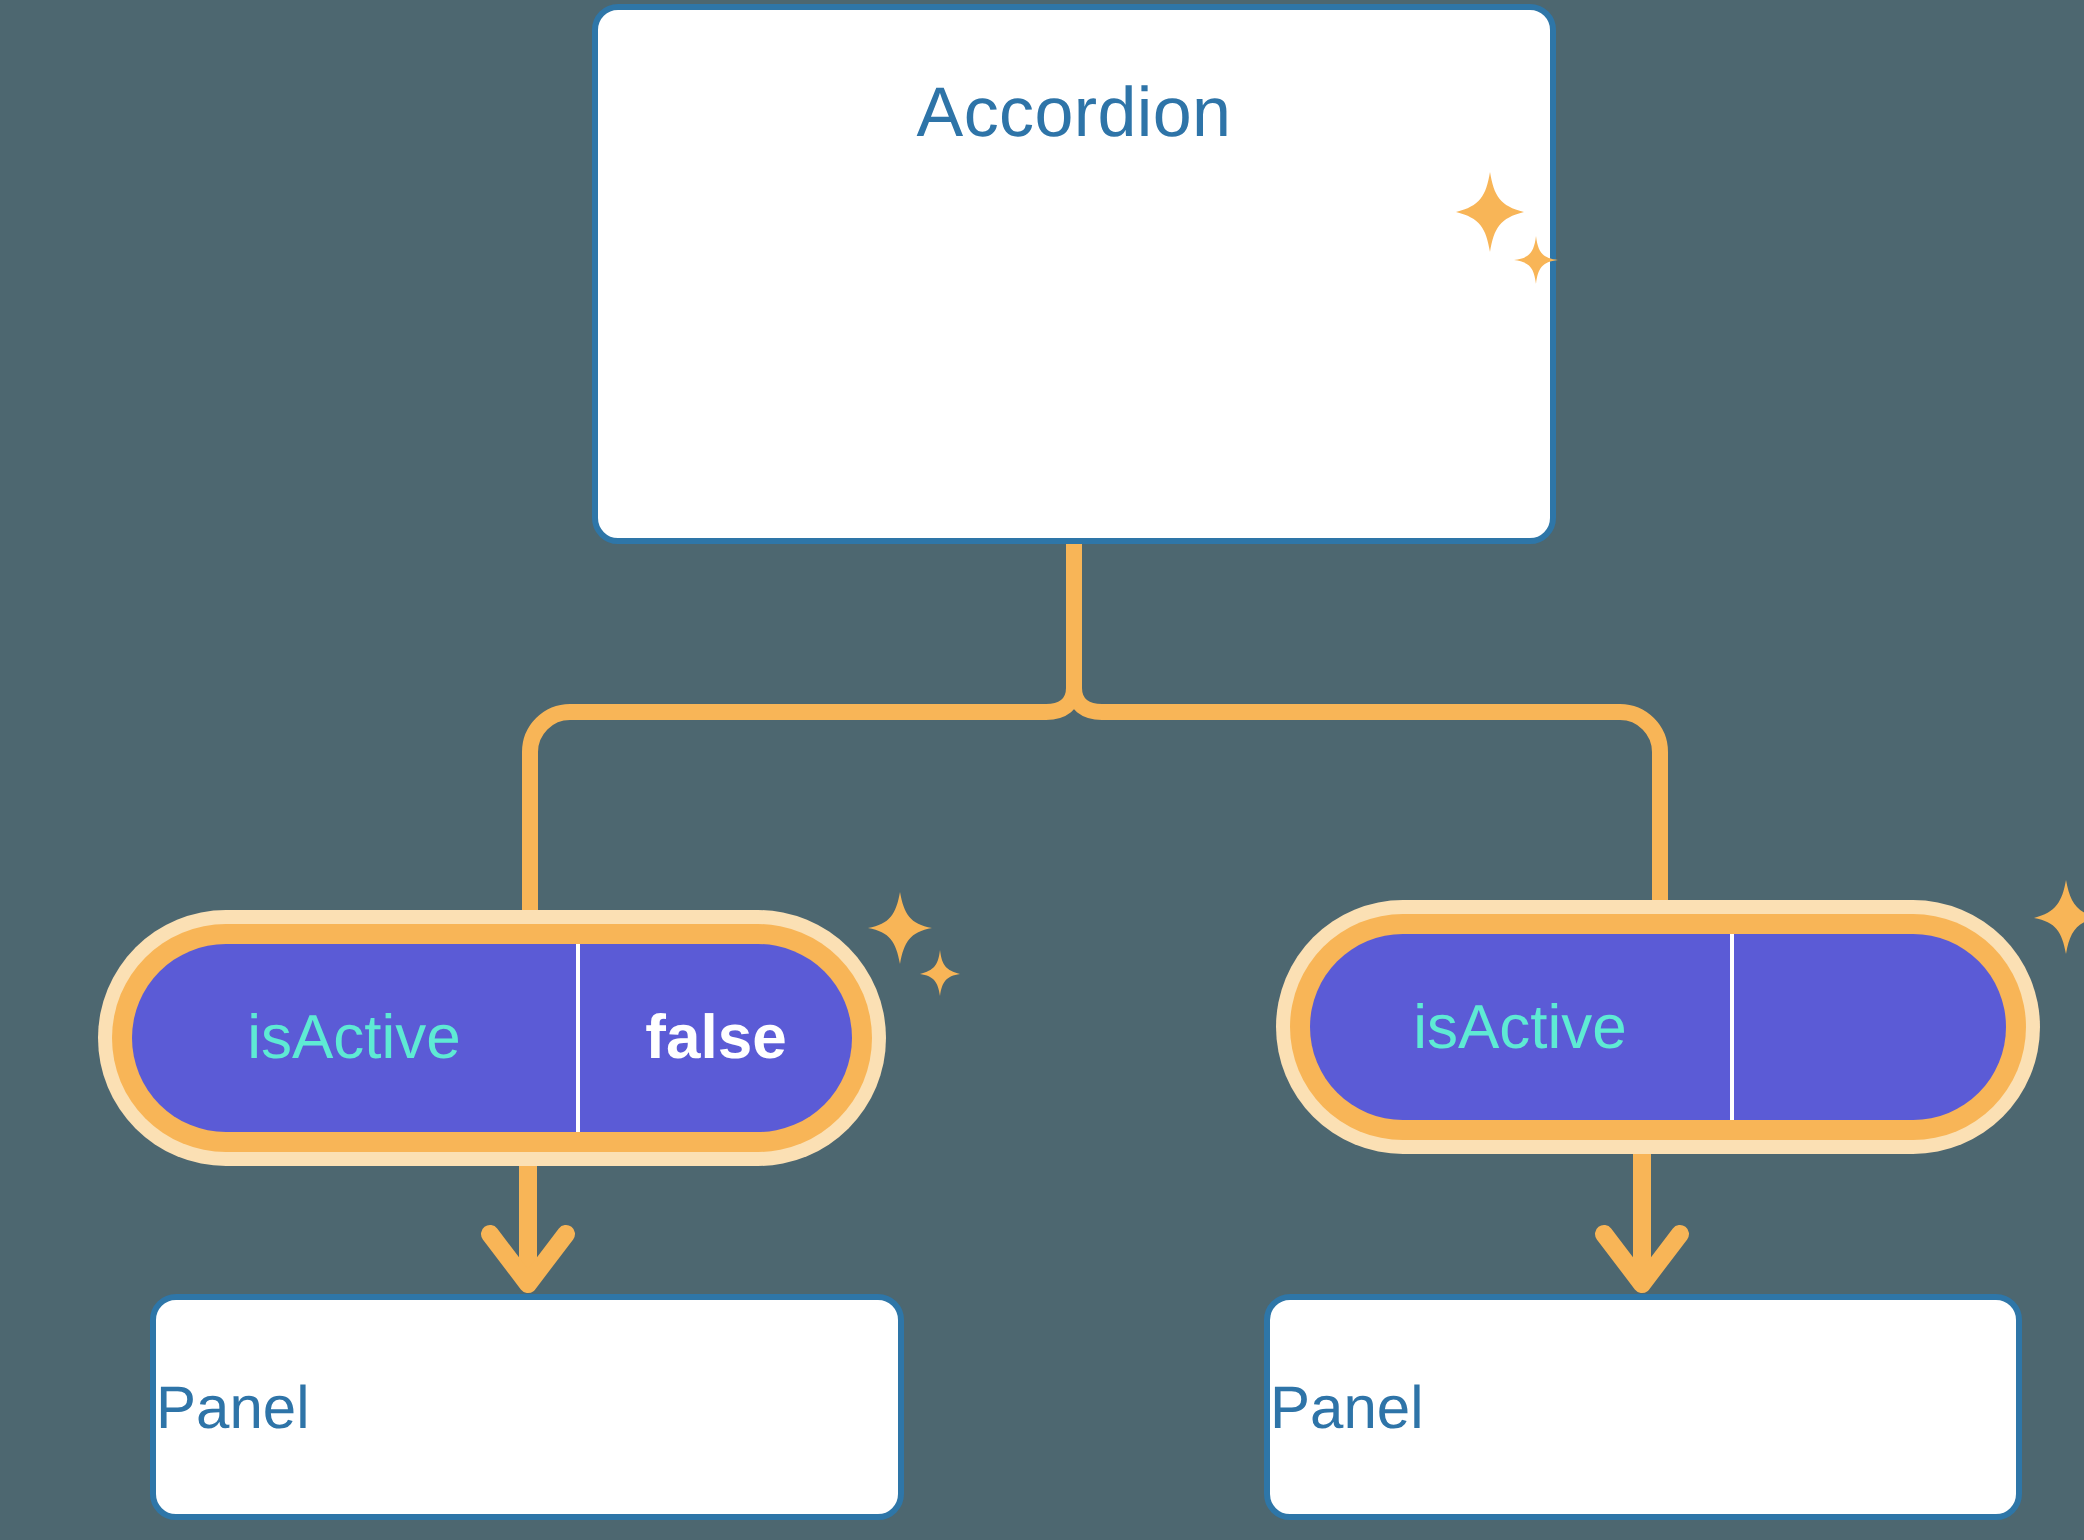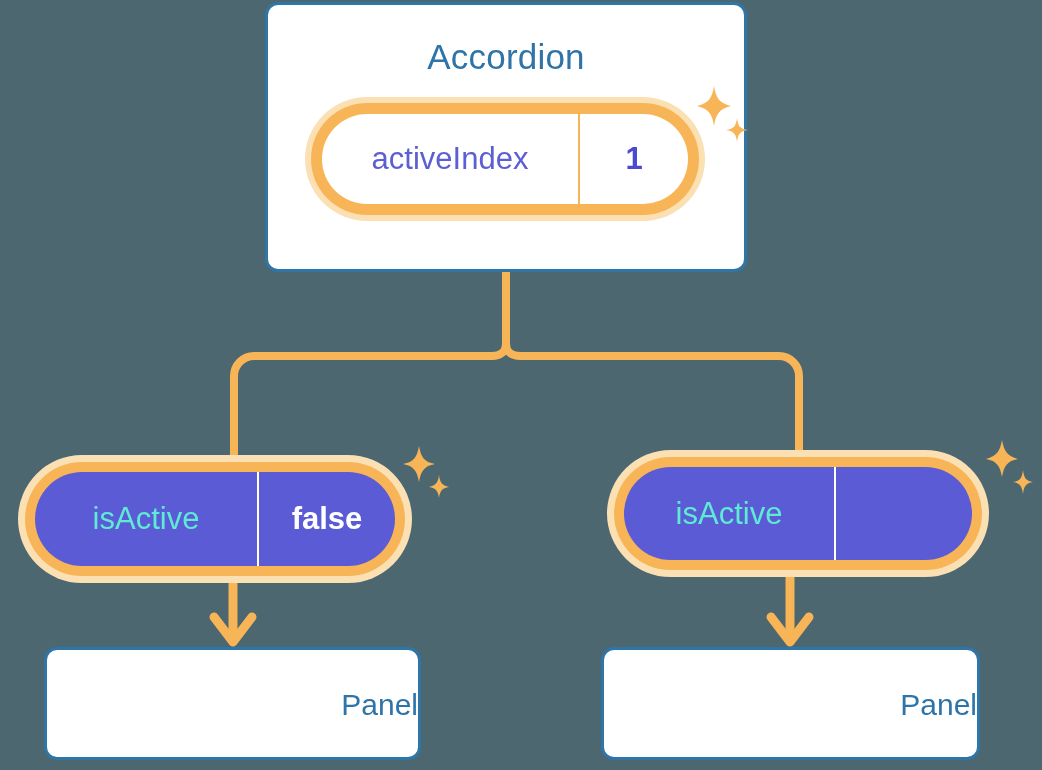--- a/index.html
+++ b/index.html
@@ -10,20 +10,21 @@
     width: 1042px;
     height: 770px;
     background: #4d6770;
     font-family: "Liberation Sans", sans-serif;
     overflow: hidden;
   }
   #stage {
     position: relative;
     width: 848px;
     height: 770px;
+    margin-left: 31px;
   }
 
   
   #wires {
     position: absolute;
     left: 0;
     top: 0;
     width: 1042px;
     height: 770px;
     pointer-events: none;
@@ -67,21 +68,21 @@
     left: 601px;
     top: 647px;
     width: 379px;
     height: 113px;
   }
   .panel-label {
     position: absolute;
     left: 0;
     right: 0;
     top: 37px;
-    text-align: right;
+    text-align: left;
     color: #2e74a8;
     font-size: 30px;
     font-weight: 400;
     line-height: 36px;
   }
 
   
   .pill {
     position: absolute;
     box-sizing: border-box;
@@ -210,28 +211,20 @@
     <path d="M214,617 L233,642 L252,617" stroke="#f8b557" stroke-width="9" stroke-linecap="round" stroke-linejoin="round" fill="none"></path>
 
     <path d="M790,577 L790,641" stroke="#f8b557" stroke-width="9" stroke-linecap="butt"></path>
     <path d="M771,617 L790,642 L809,617" stroke="#f8b557" stroke-width="9" stroke-linecap="round" stroke-linejoin="round" fill="none"></path>
   </svg>
 
   <div class="card" id="accordion-card">
     <div class="card-title">Accordion</div>
   </div>
 
-  <div class="pill" id="pill-activeindex">
-    <div class="pill-glow"></div>
-    <div class="pill-ring"></div>
-    <div class="pill-body">
-      <div class="pill-key">activeIndex</div>
-      <div class="pill-val">1</div>
-    </div>
-  </div>
 
   <svg class="sparkle" style="left:692px; top:84px;" width="60" height="66" viewBox="0 0 60 66">
     <path d="M22,2 C24,14 27,19 39,22 C27,25 24,30 22,42 C20,30 17,25 5,22 C17,19 20,14 22,2 Z" fill="#f8b557"></path>
     <path d="M45,34 C46,42 48,45 56,46 C48,47 46,50 45,58 C44,50 42,47 34,46 C42,45 44,42 45,34 Z" fill="#f8b557"></path>
   </svg>
 
   <div class="pill pill-purple" id="pill-isactive-false">
     <div class="pill-glow"></div>
     <div class="pill-ring"></div>
     <div class="pill-body">

